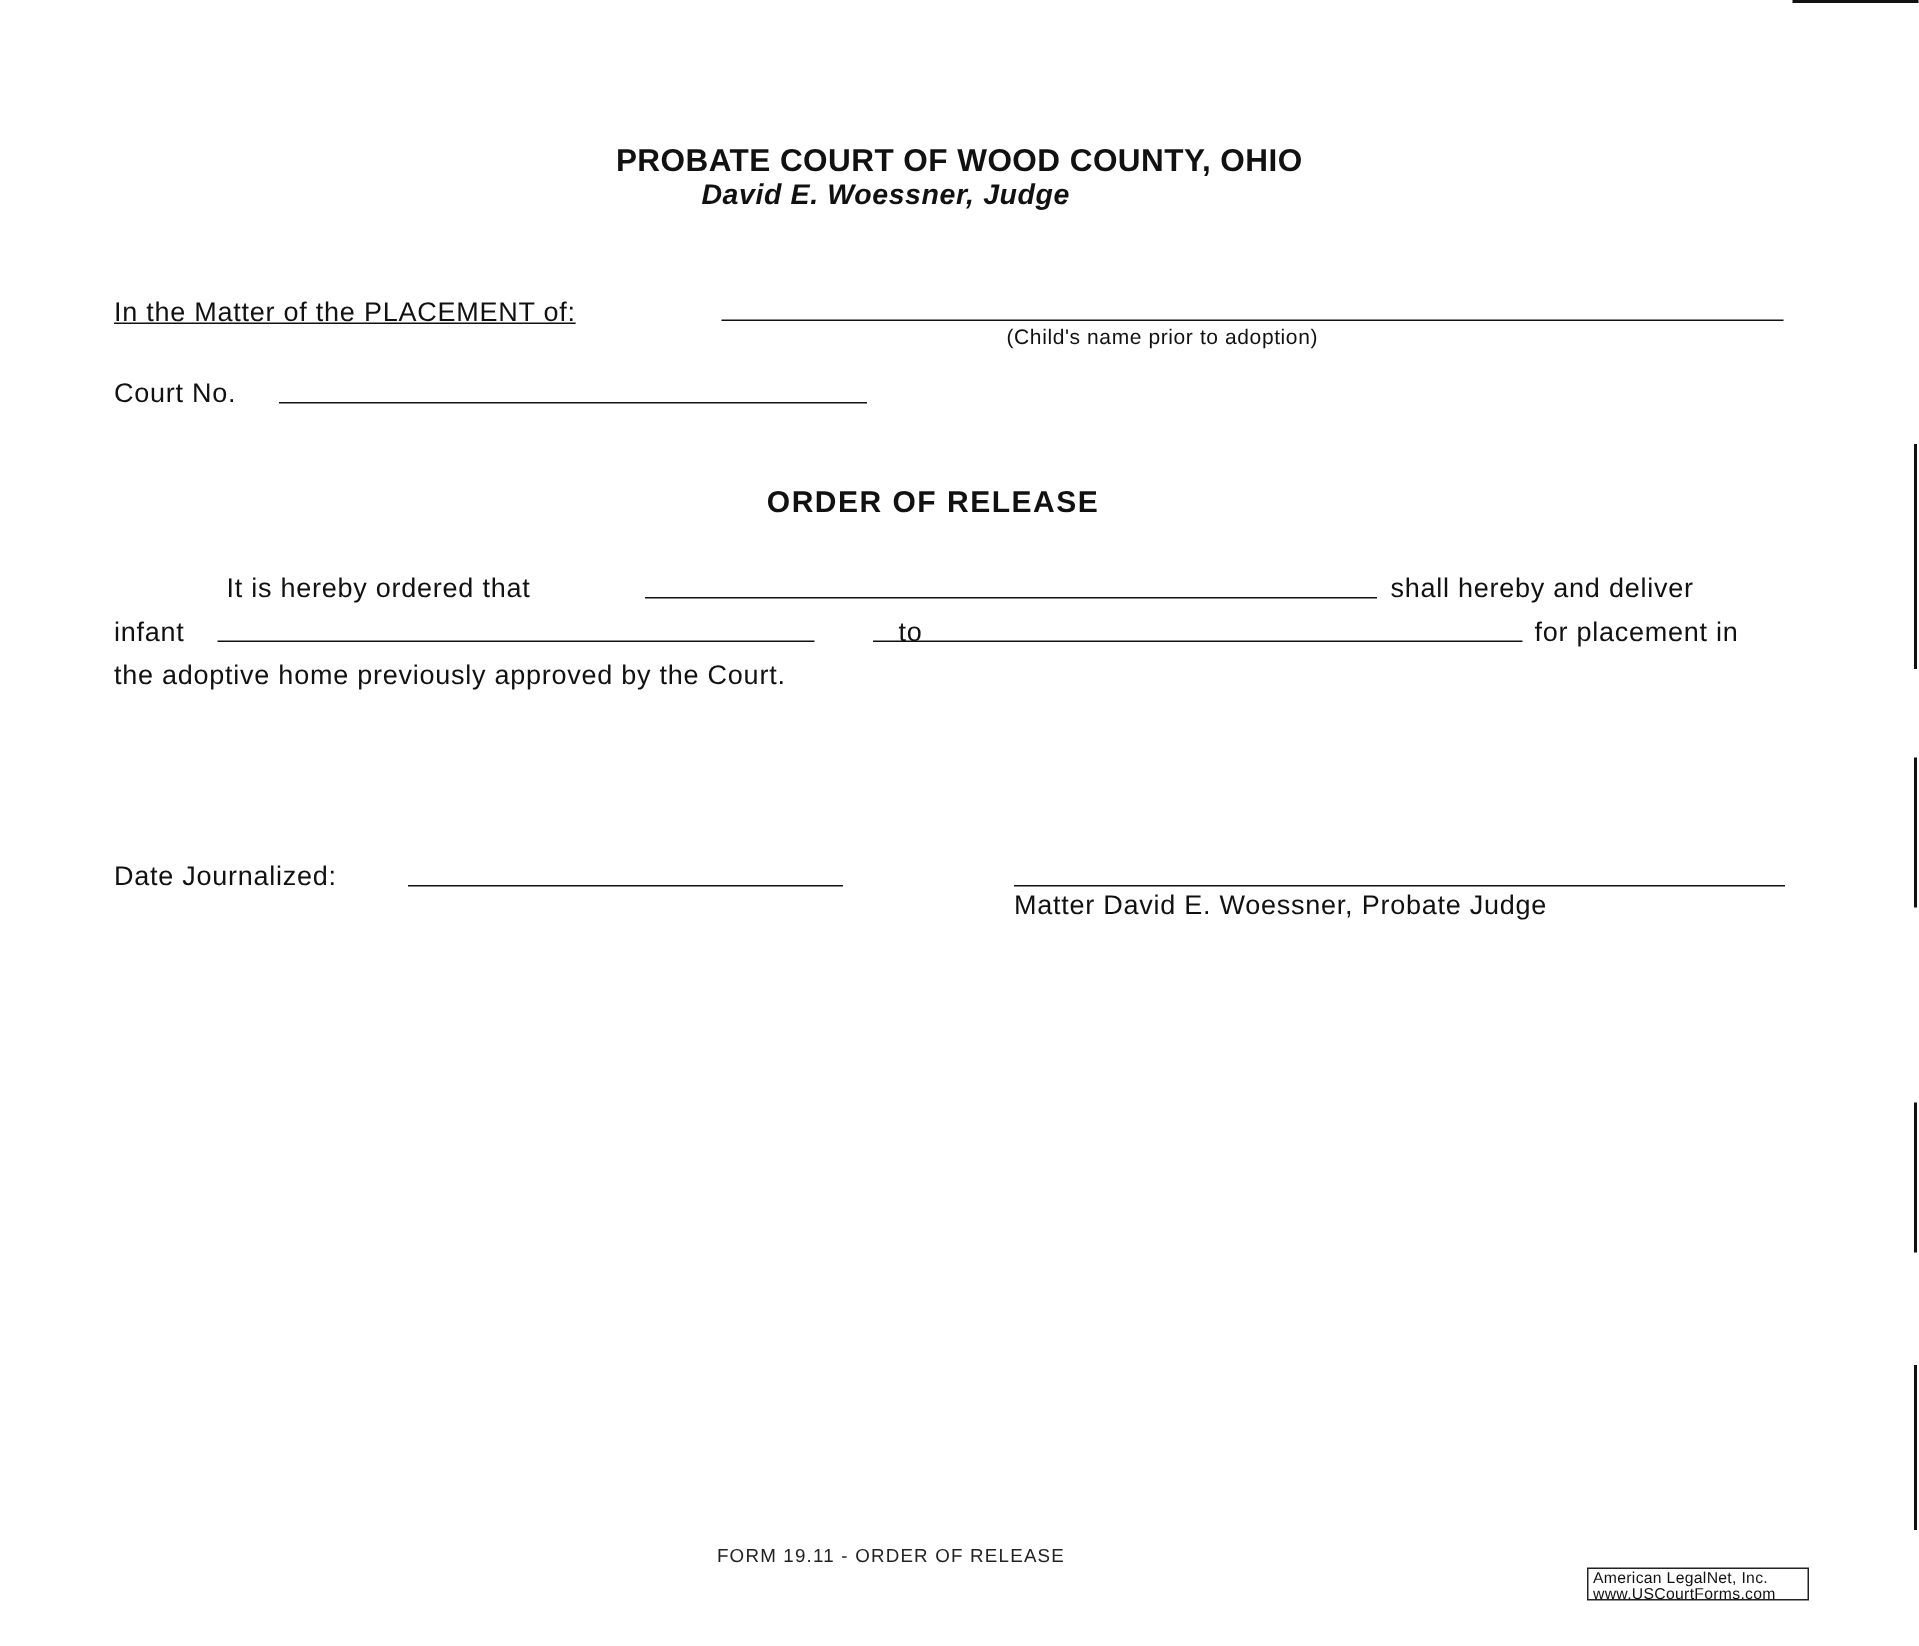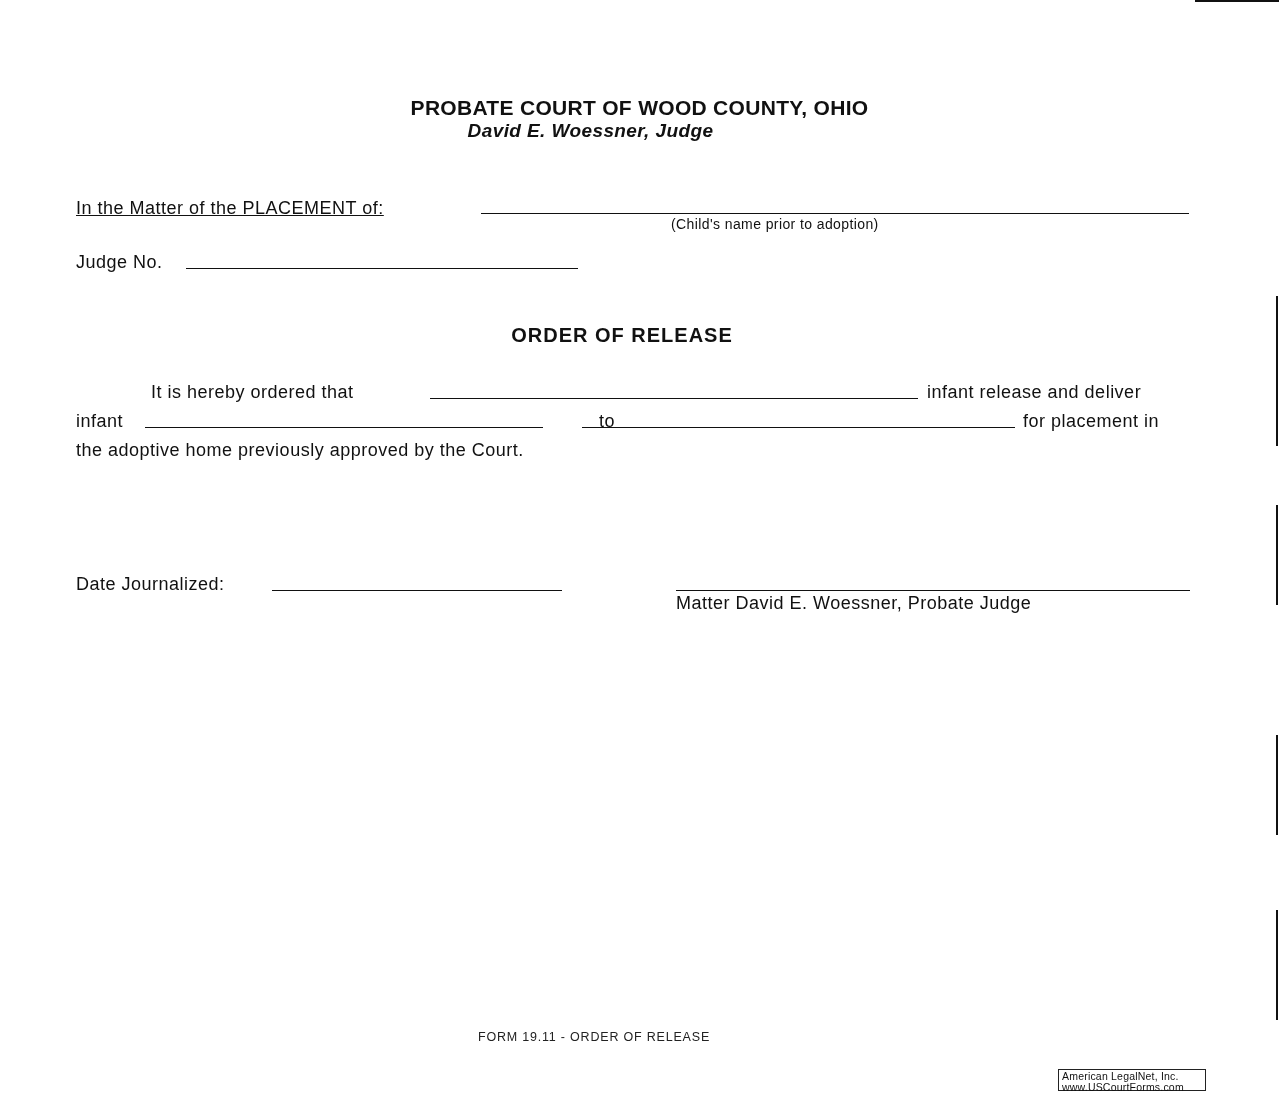--- a/index.html
+++ b/index.html
@@ -62,21 +62,20 @@
       position: absolute;
       left: 1058px; top: 1045px;
       width: 148px; height: 22px;
       border: 1.2px solid #222;
       font-size: 10.5px;
       line-height: 11px;
       padding: 1px 3px;
       box-sizing: border-box;
       color: #111;
       letter-spacing: 0.2px;
-      margin-top: 24px;
     }
     .publisher-box div { white-space: nowrap; }
     .scan-edge {
       position: absolute;
       left: 1276px;
       width: 2px;
       background: #111;
     }
     .scan-top {
       position: absolute;
@@ -96,32 +95,32 @@
 
 <div class="abs court-title">PROBATE COURT OF WOOD COUNTY, OHIO</div>
 <div class="abs judge-subtitle">David E. Woessner, Judge</div>
 
 <div class="abs body-text" style="left:76px; top:198px;text-decoration:underline;">In the Matter of the PLACEMENT of:</div>
 <div class="blank" style="left:481px; top:213px; width:708px;">
   <span class="abs body-text" style="left:6px; top:-20px;"></span>
 </div>
 <div class="abs caption" style="left:649px; top:216px;margin-left:22px;">(Child's name prior to adoption)</div>
 
-<div class="abs body-text" style="left:76px; top:252px;">Judge No.</div>
+<div class="abs body-text" style="left:76px; top:252px;">Court No.</div>
 <div class="blank" style="left:186px; top:268px; width:392px;">
   <span class="abs body-text" style="left:6px; top:-20px;"></span>
 </div>
 
 <div class="abs order-title">ORDER OF RELEASE</div>
 
 <div class="abs body-text" style="left:151px; top:382px;">It is hereby ordered that</div>
 <div class="blank" style="left:430px; top:398px; width:488px;">
   <span class="abs body-text" style="left:6px; top:-20px;"></span>
 </div>
-<div class="abs body-text" style="left:927px; top:382px;">infant release and deliver</div>
+<div class="abs body-text" style="left:927px; top:382px;">shall hereby and deliver</div>
 
 <div class="abs body-text" style="left:76px; top:411px;">infant</div>
 <div class="blank" style="left:145px; top:427px; width:398px;">
   <span class="abs body-text" style="left:6px; top:-20px;"></span>
 </div>
 <div class="abs body-text" style="left:554px; top:411px;margin-left:45px;">to</div>
 <div class="blank" style="left:582px; top:427px; width:433px;">
   <span class="abs body-text" style="left:6px; top:-20px;"></span>
 </div>
 <div class="abs body-text" style="left:1023px; top:411px;">for placement in</div>

